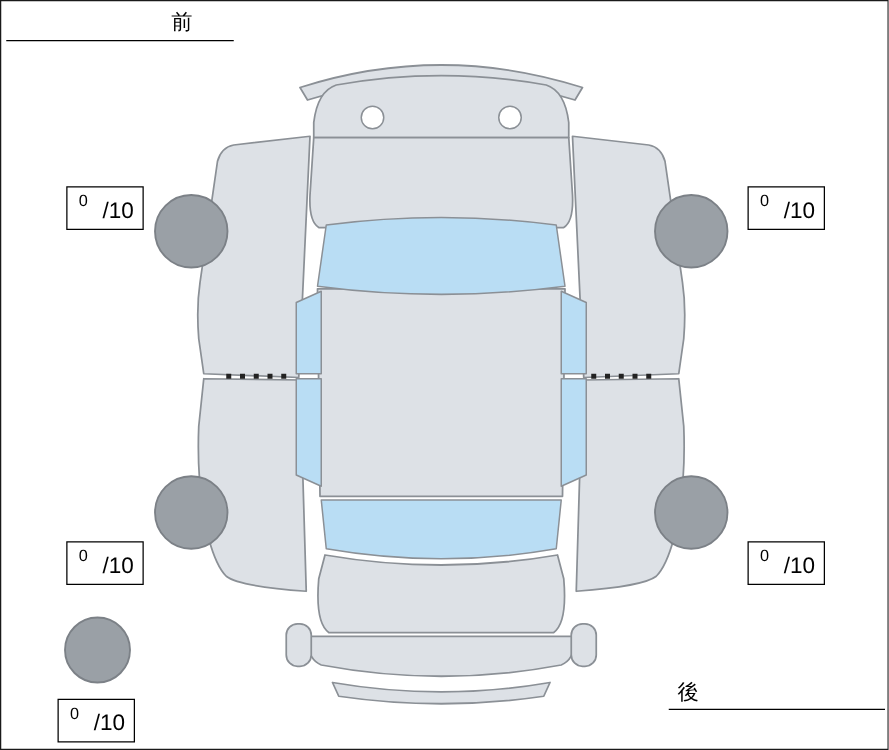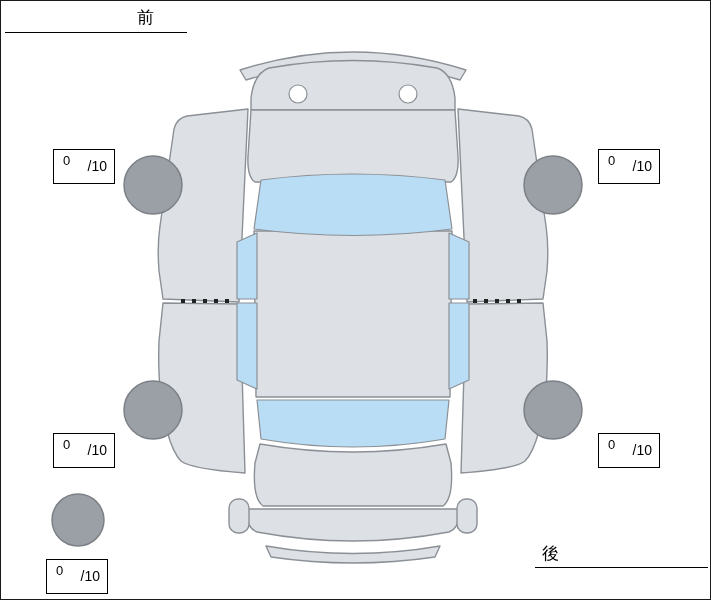--- a/index.html
+++ b/index.html
@@ -27,21 +27,21 @@
   .rule{position:absolute;height:1px;background:#000;}
   .front-rule{left:4px;top:31px;width:182px;}
   .rear-rule{left:534px;top:566px;width:173px;}
   
   .score-box{
     position:absolute;width:62px;height:35px;
     background:#ffffff;border:1px solid #000000;
     box-sizing:border-box;
   }
   .score-num{position:absolute;left:9px;top:3px;font-size:13px;}
-  .score-den{position:absolute;right:7px;top:8px;font-size:14px;}
+  .score-den{position:absolute;right:7px;top:8px;font-size:18px;}
   .pos-fl{left:52px;top:148px;}
   .pos-fr{left:597px;top:148px;}
   .pos-rl{left:52px;top:432px;}
   .pos-rr{left:597px;top:432px;}
   .pos-sp{left:45px;top:558px;}
 </style>
 </head>
 <body>
 
 <div class="canvas">

